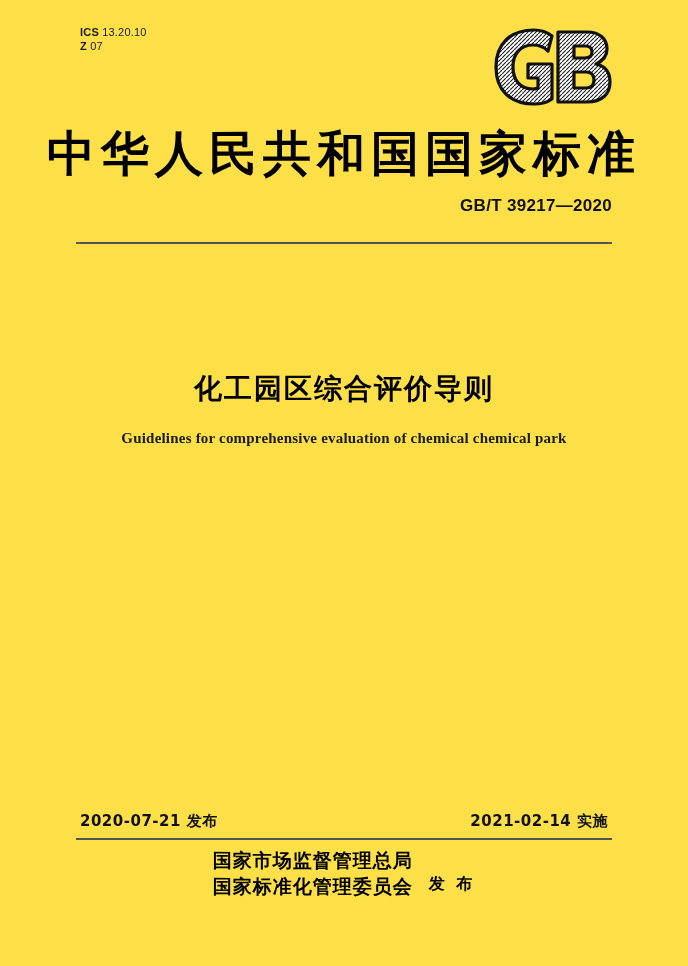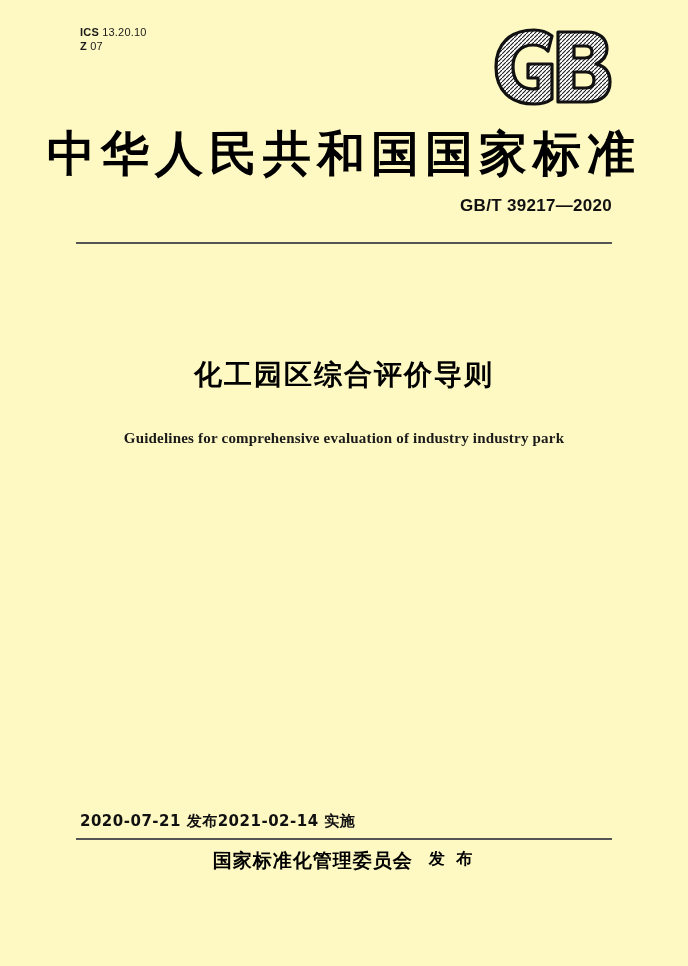--- a/index.html
+++ b/index.html
@@ -11,21 +11,21 @@
     width: 688px;
     height: 966px;
     font-family: "Liberation Sans", sans-serif;
     color: #111111;
     overflow: hidden;
   }
   .page {
     position: relative;
     width: 688px;
     height: 966px;
-    background: #fef9c3;
+    background: #fde047;
     box-sizing: border-box;
   }
 
   
   .ics-block {
     position: absolute;
     left: 80px;
     top: 26px;
     line-height: 1.25;
   }
@@ -88,21 +88,21 @@
     top: 242px;
     height: 2px;
     background: #555555;
   }
 
   
   .doc-title-cn {
     position: absolute;
     left: 0;
     right: 0;
-    top: 356px;
+    top: 370px;
     text-align: center;
     font-family: Liberation Sans, sans-serif;
     font-size: 28px;
     font-weight: bold;
     letter-spacing: 2px;
     color: #000000;
   }
   .doc-title-en {
     position: absolute;
     left: 0;
@@ -116,20 +116,21 @@
     color: #1a1a1a;
   }
 
   
   .footer-dates {
     position: absolute;
     left: 80px;
     right: 80px;
     top: 812px;
     display: flex;
+    justify-content: space-between;
     align-items: flex-end;
     font-family: "DejaVu Sans", "Liberation Sans", sans-serif;
     font-size: 15px;
     font-weight: bold;
     color: #111111;
   }
   .footer-dates span {
     letter-spacing: 0.5px;
   }
 
@@ -206,29 +207,30 @@
     </svg>
   </div>
 
   <div class="cn-title">中华人民共和国国家标准</div>
 
   <div class="std-number">GB/T 39217—2020</div>
 
   <div class="rule-top"></div>
 
   <div class="doc-title-cn">化工园区综合评价导则</div>
-  <div class="doc-title-en">Guidelines for comprehensive evaluation of industry industry park</div>
+  <div class="doc-title-en">Guidelines for comprehensive evaluation of chemical chemical park</div>
 
   <div class="footer-dates">
     <span>2020-07-21 发布</span>
     <span>2021-02-14 实施</span>
   </div>
 
   <div class="rule-bottom"></div>
 
   <div class="issuer">
     <div class="issuer-names">
+      <div>国家市场监督管理总局</div>
       <div>国家标准化管理委员会</div>
     </div>
     <div class="issuer-publish">发 布</div>
   </div>
 
 </div>
 
 </body></html>

